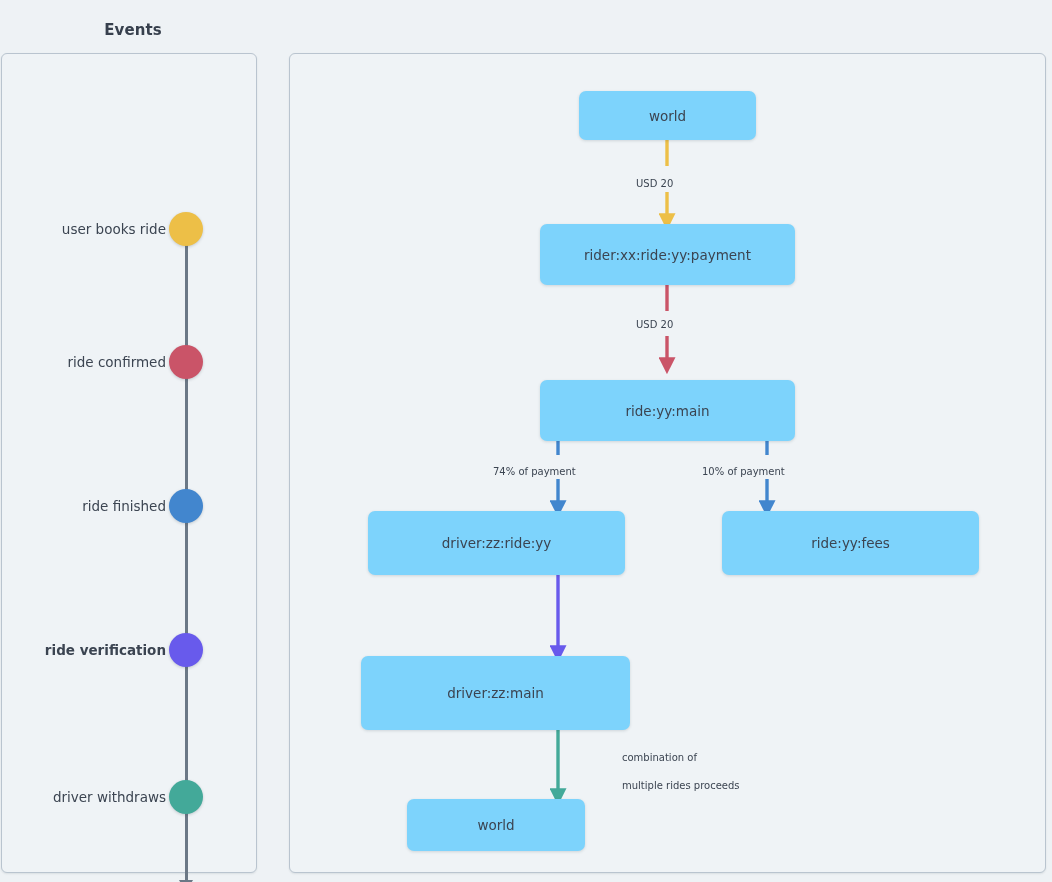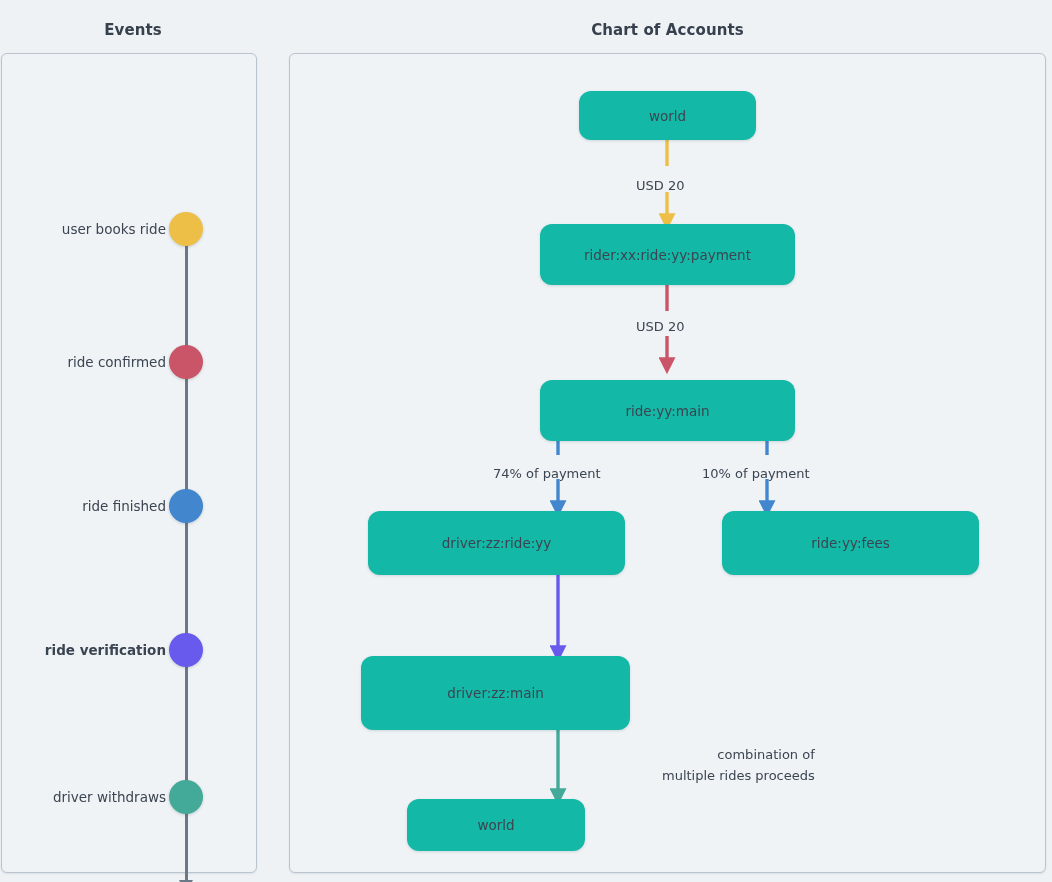--- a/index.html
+++ b/index.html
@@ -80,22 +80,22 @@
     white-space: nowrap;
     line-height: 34px;
   }
   .event-row { position: absolute; left: 0; width: 254px; height: 34px; }
   .event-row .event-label { right: 90px; top: 0; }
   .event-row .event-node  { left: 167px; top: 0; }
 
   
   .acct-box {
     position: absolute;
-    background: #14b8a6;
-    border-radius: 12px;
+    background: #7dd3fc;
+    border-radius: 7px;
     box-shadow: 0 1px 3px rgba(40,55,70,.16);
     display: flex;
     align-items: center;
     justify-content: center;
     font-size: 13.5px;
     color: #3b4451;
     text-align: center;
     box-sizing: border-box;
   }
 
@@ -103,34 +103,33 @@
   .edge-svg {
     position: absolute;
     left: 289px;
     top: 53px;
     width: 755px;
     height: 818px;
     pointer-events: none;
   }
   .edge-label {
     position: absolute;
-    font-size: 13px;
+    font-size: 10px;
     color: #3b4451;
     white-space: nowrap;
     text-align: center;
   }
-  .edge-label.multiline { white-space: pre-line; line-height: 21px; text-align: right; margin-left: 40px; }
+  .edge-label.multiline { white-space: pre-line; line-height: 28px; text-align: left; }
 </style>
 </head>
 <body>
 
 <div class="stage">
 
   <div class="panel-title" id="events-title">Events</div>
-  <div class="panel-title" id="accounts-title">Chart of Accounts</div>
 
   <div class="panel" id="events-panel">
     <div class="timeline-axis"></div>
     <div class="axis-arrow"></div>
     <div id="events-list">
         <div class="event-row" style="top: 158px;">
           <div class="event-label">user books ride</div>
           <div class="event-node" style="background: rgb(237, 191, 71);"></div>
         </div>
         <div class="event-row" style="top: 291px;">

